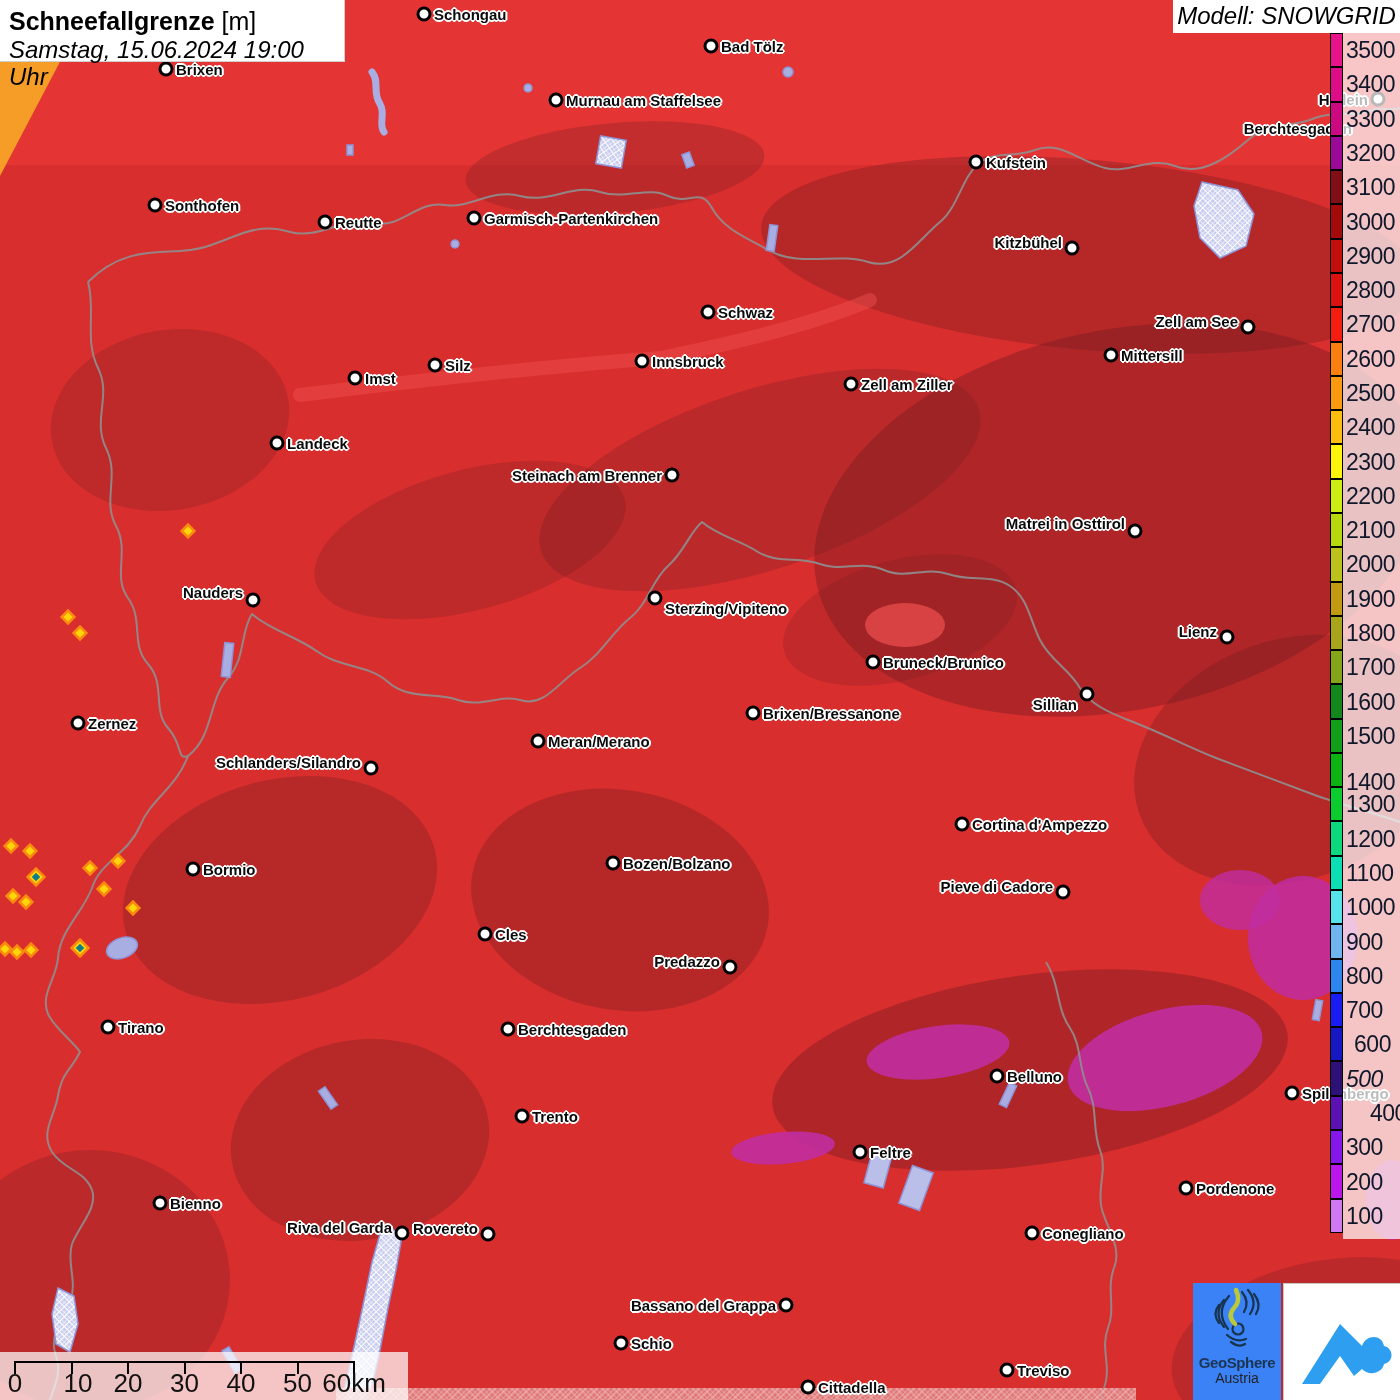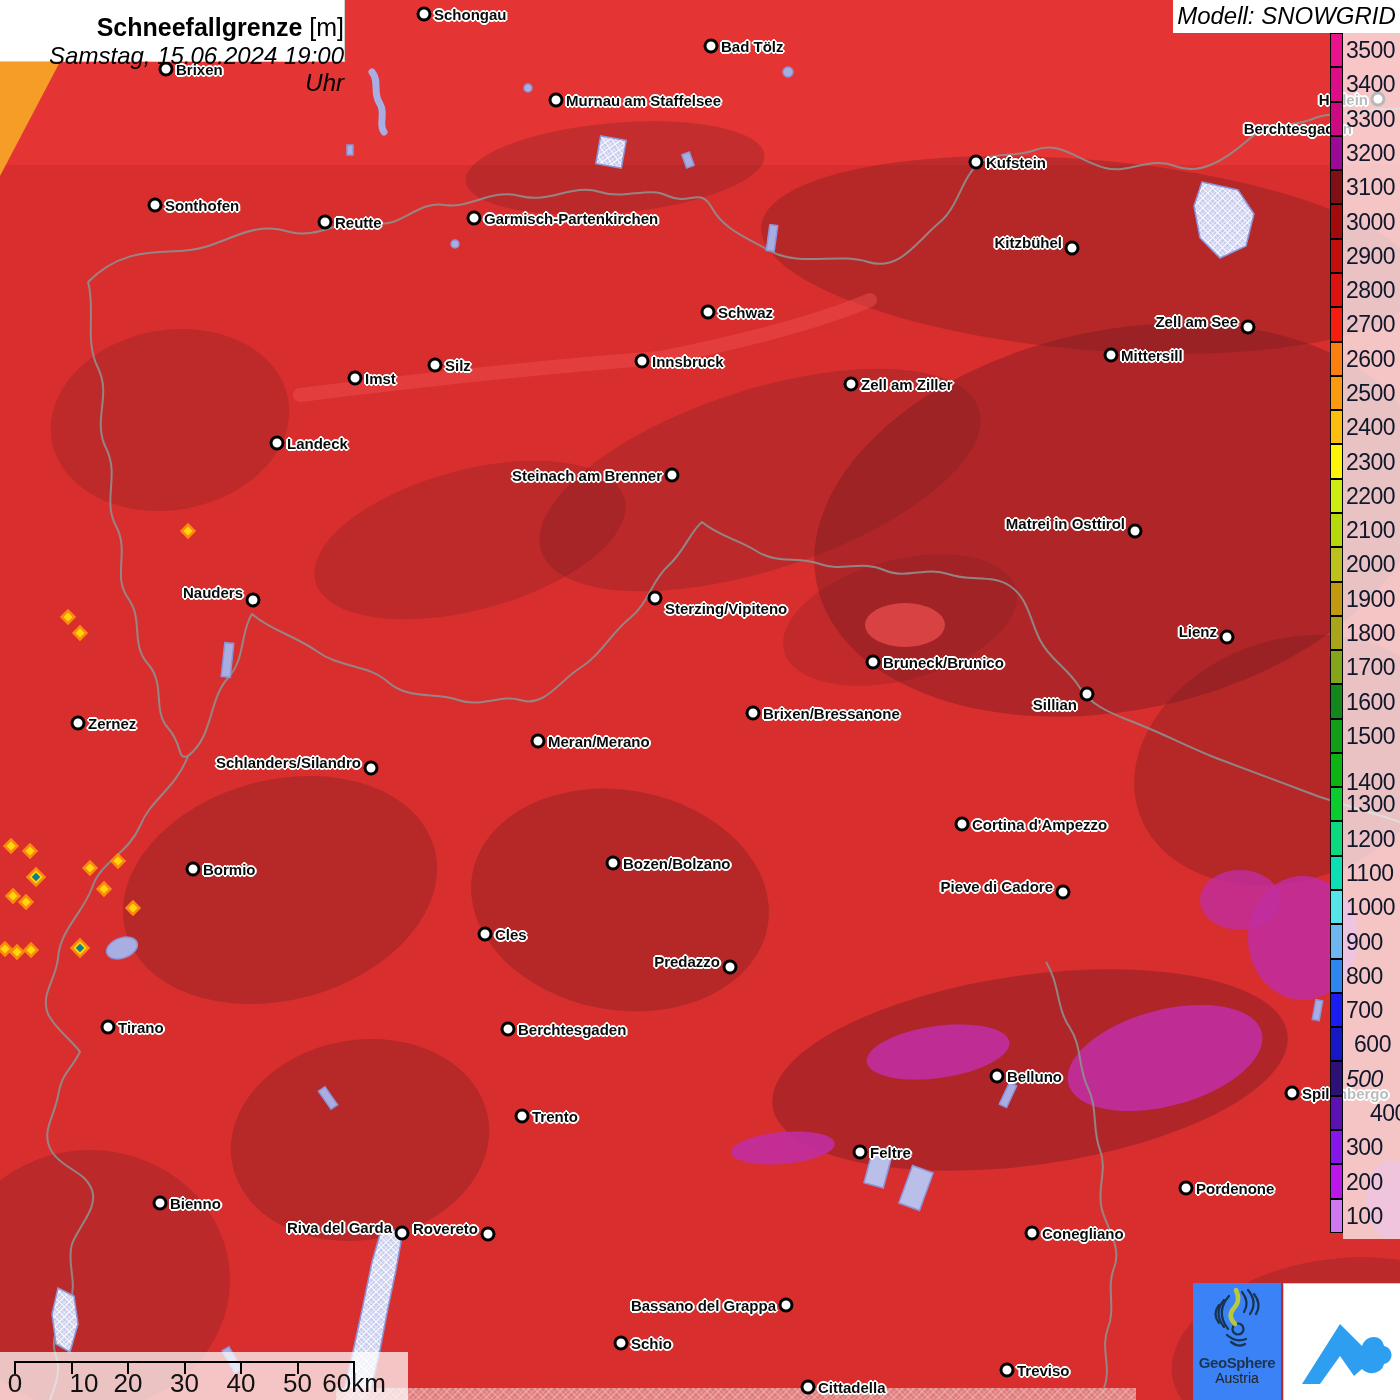--- a/index.html
+++ b/index.html
@@ -22,21 +22,21 @@
   #legend-bar{position:absolute;left:1330px;top:33px;width:13px;height:1200px;z-index:3;}
   .lcell{width:13px;box-sizing:border-box;border:1px solid #000;}
   #legend-labels{position:absolute;left:1343px;top:33px;width:57px;height:1206px;
                  background:rgba(255,255,255,.72);z-index:3;}
   .llab{position:absolute;left:3px;width:53px;transform:translateY(-50%);
         font-size:23px;letter-spacing:-.5px;color:#0f172a;}
 
   
   #title-box{position:absolute;left:0;top:0;width:345px;height:62px;background:#fff;
              border-right:1px solid #cfcfcf;border-bottom:1px solid #cfcfcf;
-             z-index:4;padding:13px 0 0 9px;box-sizing:border-box;color:#000;text-align:right;}
+             z-index:4;padding:7px 0 0 9px;box-sizing:border-box;color:#000;}
   #title-line1{font-size:25px;font-weight:bold;line-height:29px;}
   #title-unit{font-weight:normal;}
   #title-line2{font-size:24px;font-style:italic;line-height:27px;}
   #model-box{position:absolute;right:0;top:0;width:227px;height:33px;background:#fff;
              z-index:4;font-size:24px;font-style:italic;color:#000;
              line-height:32px;text-align:center;}
 
   
   #scalebar{position:absolute;left:0;top:1352px;width:408px;height:48px;
             background:rgba(255,255,255,.72);z-index:4;}
@@ -469,21 +469,21 @@
   </div>
 
   <div id="model-box">Modell: SNOWGRID</div>
 
   <div id="scalebar">
     <div id="scale-line"></div>
     <div id="scale-ticks">
         <div class="stick" style="left: 14px;"></div>
         <div class="slab" style="left: 15px;">0</div>
         <div class="stick" style="left: 70.5px;"></div>
-        <div class="slab" style="left: 84px;">10</div>
+        <div class="slab" style="left: 78px;">10</div>
         <div class="stick" style="left: 127px;"></div>
         <div class="slab" style="left: 128px;">20</div>
         <div class="stick" style="left: 183.5px;"></div>
         <div class="slab" style="left: 184.5px;">30</div>
         <div class="stick" style="left: 240px;"></div>
         <div class="slab" style="left: 241px;">40</div>
         <div class="stick" style="left: 296.5px;"></div>
         <div class="slab" style="left: 297.5px;">50</div>
         <div class="stick" style="left: 353px;"></div>
         <div class="slab" style="left: 354px;">60km</div>

